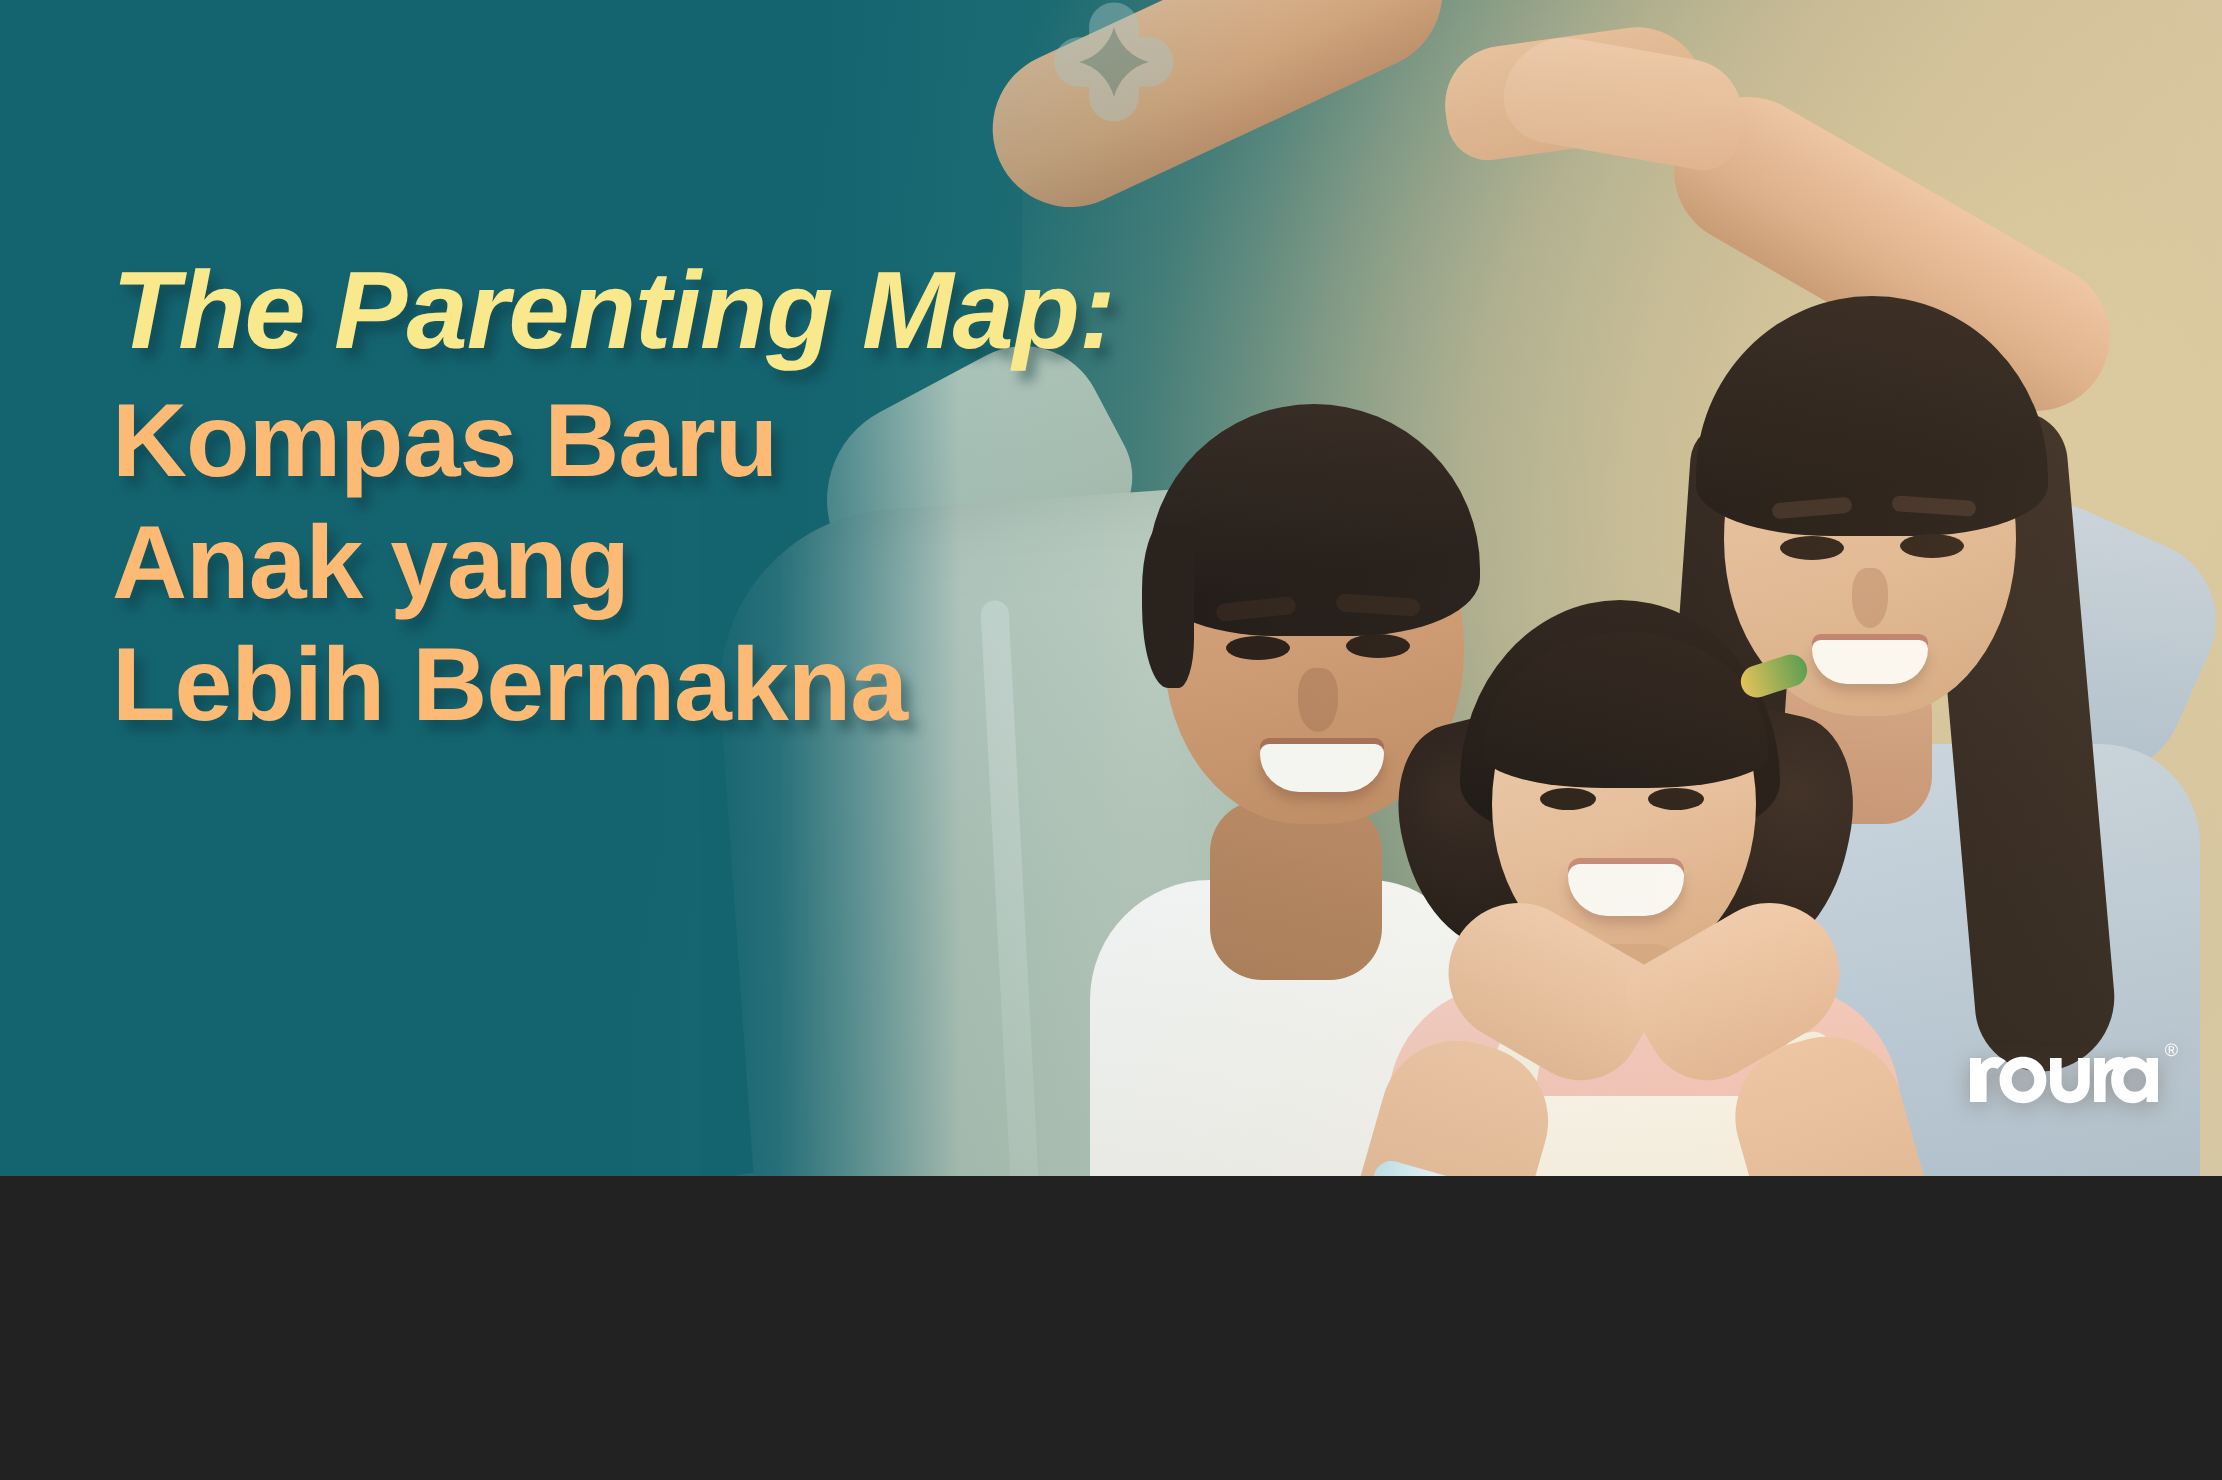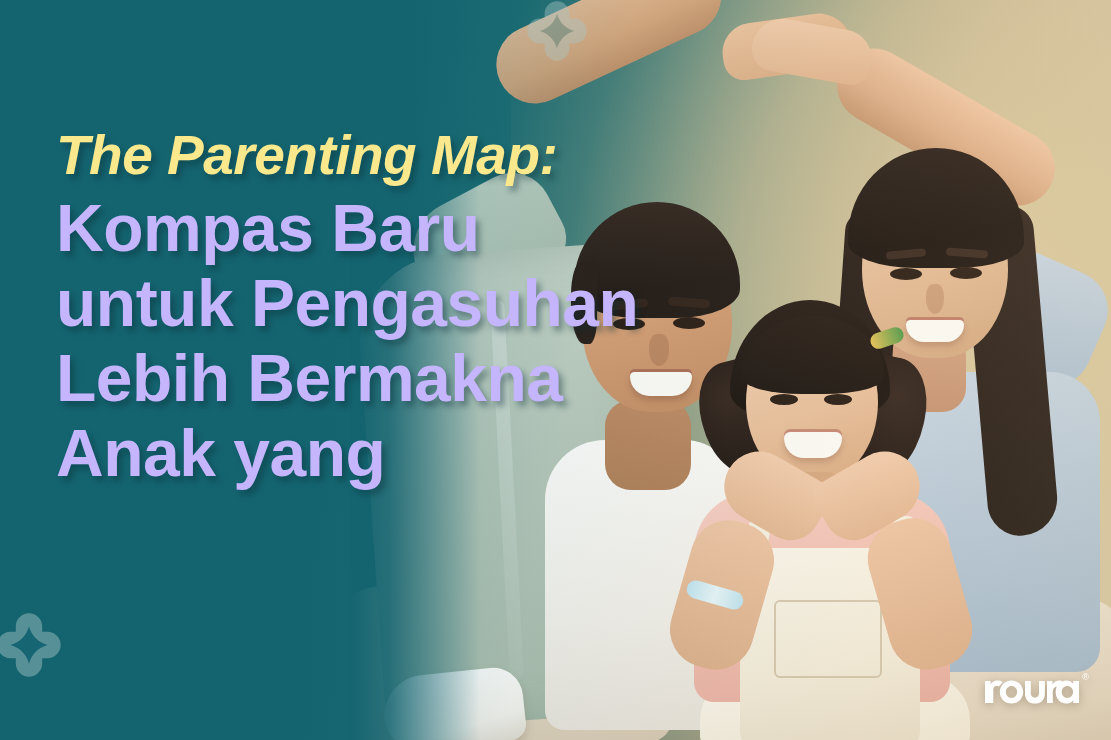--- a/index.html
+++ b/index.html
@@ -3,21 +3,21 @@
 <meta charset="utf-8">
 <style>
   html, body {
     margin: 0;
     padding: 0;
     background: #222;
   }
   #stage {
     position: relative;
     width: 1111px;
-    height: 740px;
+    height: 588px;
     overflow: hidden;
     font-family: "Liberation Sans", sans-serif;
     background: #166670;
   }
 
   
   .bg-base {
     position: absolute;
     inset: 0;
     background: linear-gradient(100deg,
@@ -355,22 +355,22 @@
     white-space: nowrap;
     text-shadow: 4px 5px 6px rgba(10,46,52,0.42);
   }
   .hl-line.accent {
     color: #FAE98C;
     font-style: italic;
     font-size: 55px;
     margin-bottom: 12px;
   }
   .hl-line.main {
-    color: #c4b5fd;
-    font-size: 66px;
+    color: #fdba74;
+    font-size: 52px;
   }
 
   
   #brand-logo {
     position: absolute;
     right: 22px;
     bottom: 36px;
     z-index: 45;
     display: flex;
     align-items: flex-start;
@@ -471,23 +471,22 @@
   <div class="quatrefoil" id="quatrefoil-bottom">
     <svg viewBox="0 0 100 100" xmlns="http://www.w3.org/2000/svg">
       <path fill="#8FB5B7" d="M50 2c11 0 20 9 20 20v8h8c11 0 20 9 20 20s-9 20-20 20h-8v8c0 11-9 20-20 20s-20-9-20-20v-8h-8C11 70 2 61 2 50s9-20 20-20h8v-8C30 11 39 2 50 2z"></path>
       <path fill="#176875" d="M50 22c4 14 14 24 28 28-14 4-24 14-28 28-4-14-14-24-28-28 14-4 24-14 28-28z"></path>
     </svg>
   </div>
 
   <div id="headline">
     <div class="hl-line accent">The Parenting Map:</div>
     <div class="hl-line main">Kompas Baru</div>
-    <div class="hl-line main">untuk Pengasuhan</div>
+    <div class="hl-line main">Anak yang</div>
     <div class="hl-line main">Lebih Bermakna</div>
-    <div class="hl-line main">Anak yang</div>
   </div>
 
   <div id="brand-logo">
     <svg width="96" height="34" viewBox="0 0 192 68" xmlns="http://www.w3.org/2000/svg">
       <g fill="#FFFFFF">
 
         <path d="M2 22h11v6.5c3.2-5 8.3-7.6 14.2-7.6 4.3 0 7.9 1.3 10.4 3.8l-8.3 8.2c-1-.8-2.3-1.2-3.8-1.2-3.9 0-6.9 2.6-6.9 7.6V66H2V22z"></path>
 
         <path d="M55 20.8c13.2 0 23.4 10 23.4 23.2S68.2 67.2 55 67.2 31.6 57.2 31.6 44 41.8 20.8 55 20.8zm0 11.4c-6.4 0-11.3 5.1-11.3 11.8S48.6 55.8 55 55.8 66.3 50.7 66.3 44 61.4 32.2 55 32.2z"></path>
 

